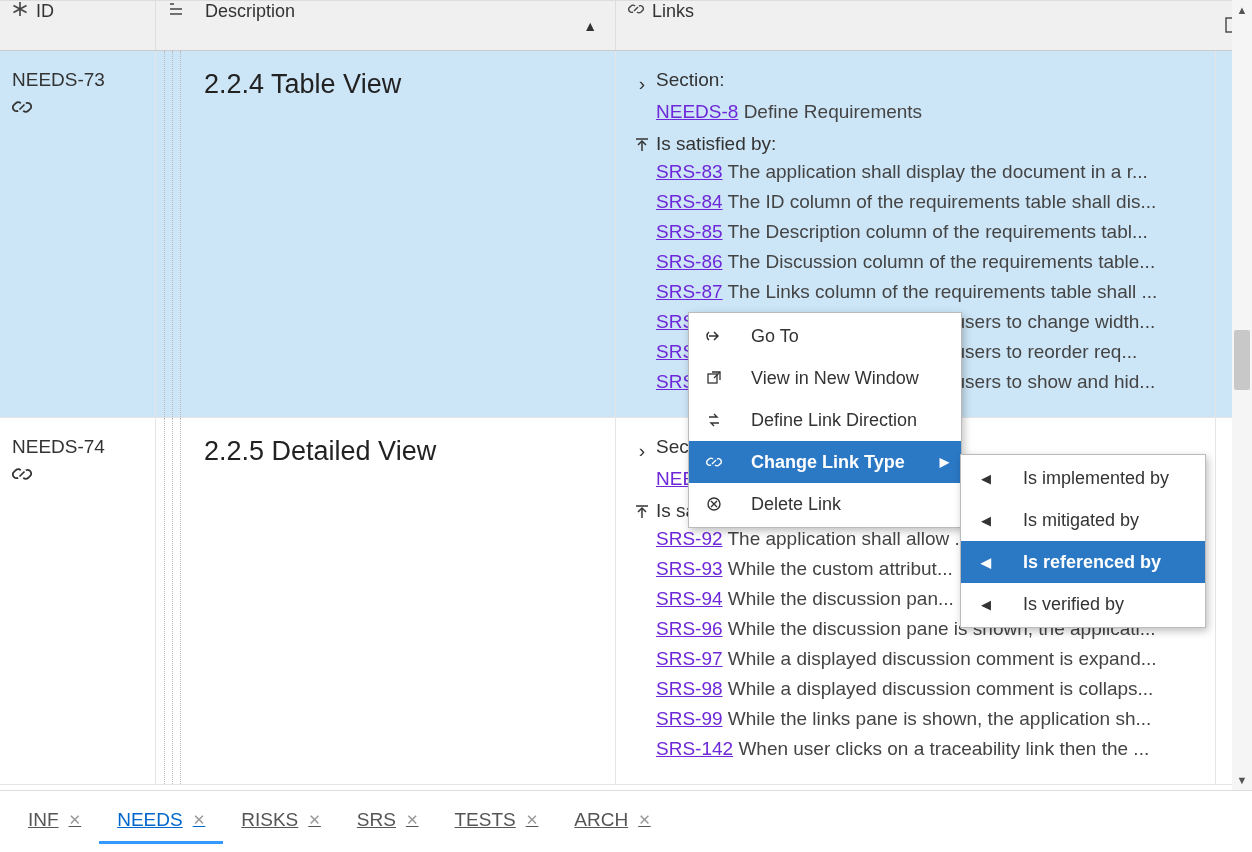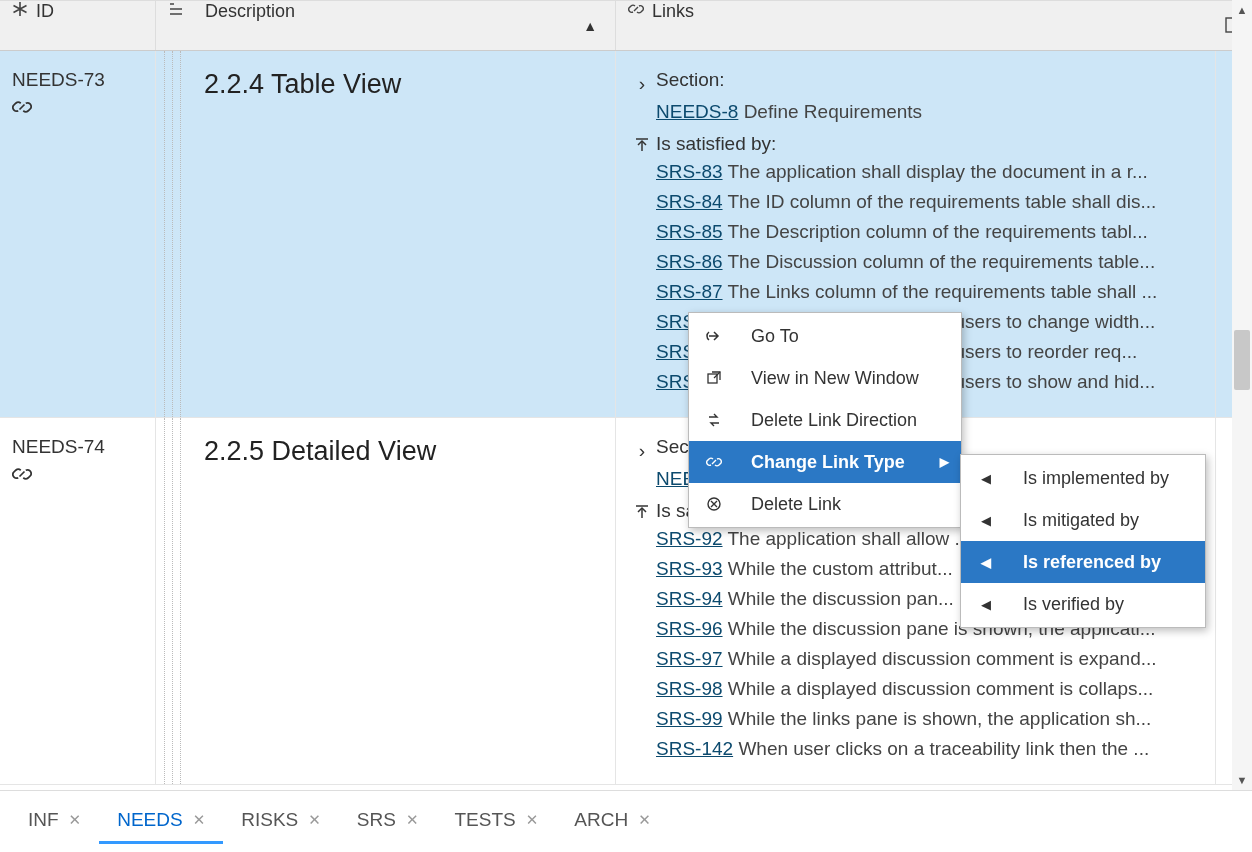--- a/index.html
+++ b/index.html
@@ -90,21 +90,21 @@
   margin-bottom: 2px;
 }
 .lg-icon { width: 28px; flex-shrink:0; color:#333; display:flex; justify-content:center; padding-top:4px;}
 .link-item {
   padding-left: 28px;
   line-height: 30px;
   white-space: nowrap;
   overflow: hidden;
   text-overflow: ellipsis;
 }
-a.req-link { color: #0c4a6e; text-decoration: underline; }
+a.req-link { color: #6d28d9; text-decoration: underline; }
 .link-desc { color: #444; }
 
 .scrollbar-v {
   position: absolute;
   top: 0; right: 0; bottom: 62px;
   width: 20px;
   background: #f5f5f5;
 }
 .scrollbar-v .arrow { height:20px; display:flex; align-items:center; justify-content:center; color:#555; font-size:11px;}
 .scrollbar-v .track { position:absolute; top:20px; bottom:20px; left:0; right:0;}
@@ -120,20 +120,21 @@
   border-top: 1px solid #ddd;
   background: #fff;
 }
 .tab {
   display: flex; align-items: center;
   padding: 10px 18px;
   font-size: 19px;
   color: #555;
   cursor: pointer;
   border-bottom: 3px solid transparent;
+  text-decoration: underline;
 }
 .tab.active { color: #0066cc; border-bottom-color: #3399ff; }
 .tab .close { margin-left: 10px; color: #999; font-size: 15px; }
 
 .context-menu {
   position: absolute;
   left: 688px; top: 312px;
   width: 274px;
   background: #fff;
   border: 1px solid #bbb;
@@ -349,21 +350,21 @@
         </svg>
     </span>
     <span>View in New Window</span>
   </div>
   <div class="menu-item">
     <span class="mi-icon">
       <svg width="16" height="16" viewBox="0 0 16 16">
           <path d="M3 5h8l-3-3M13 11H5l3 3" stroke="currentColor" stroke-width="1.4" fill="none"></path>
         </svg>
     </span>
-    <span>Delete Link Direction</span>
+    <span>Define Link Direction</span>
   </div>
   <div class="menu-item highlight">
     <span class="mi-icon">
       <svg width="16" height="16" viewBox="0 0 16 16">
           <path d="M6 10l4-4M5 11a3 3 0 01-4-4l2-2a3 3 0 014 0M11 5a3 3 0 014 4l-2 2a3 3 0 01-4 0" stroke="currentColor" stroke-width="1.4" fill="none"></path>
         </svg>
     </span>
     <span>Change Link Type</span>
     <span class="sub-arrow">▶</span>
   </div>

